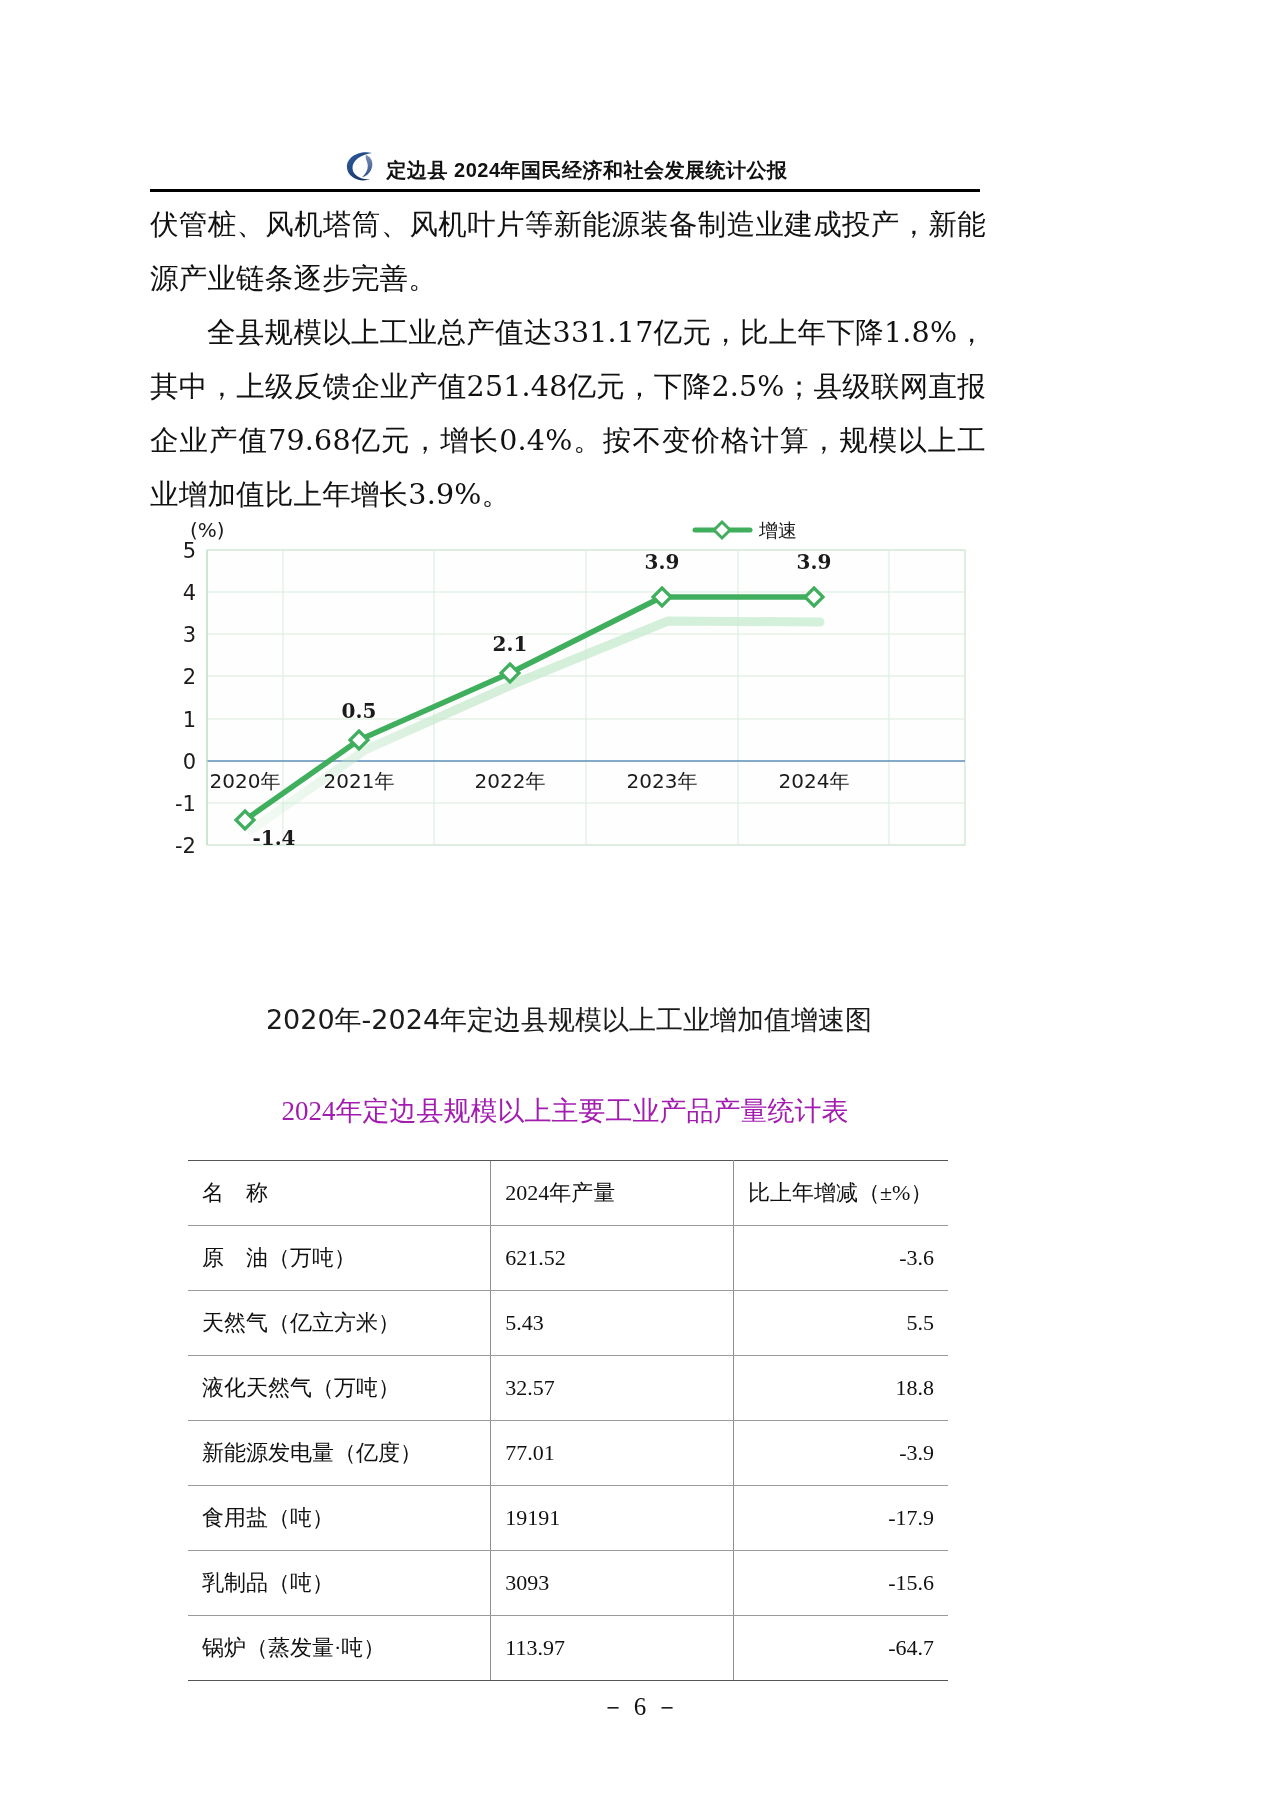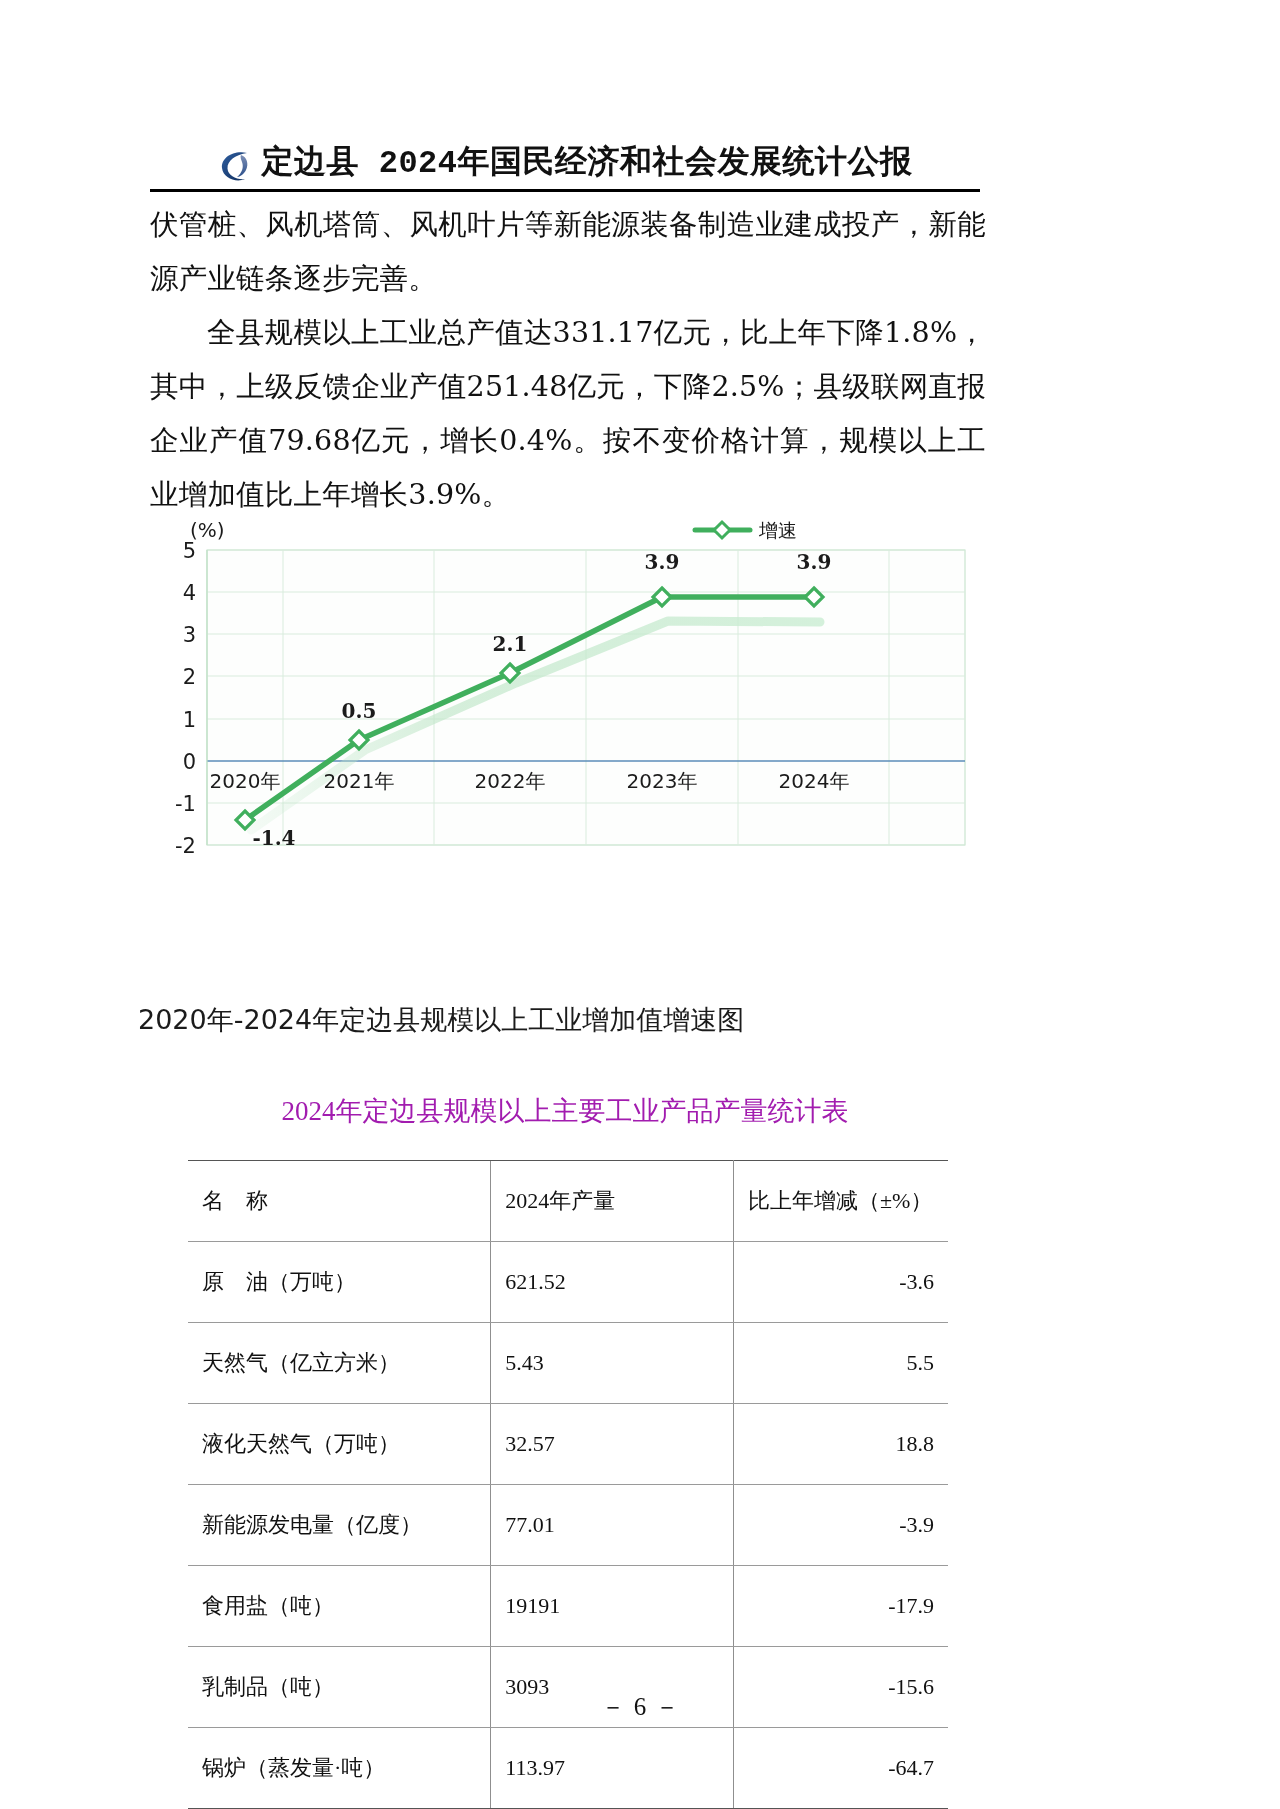--- a/index.html
+++ b/index.html
@@ -39,22 +39,22 @@
   }
   .logo {
     width: 40px;
     height: 40px;
     margin-right: 4px;
     flex: 0 0 auto;
     position: relative;
     top: 2px;
   }
   .header-title {
-    font-family: Liberation Mono, monospace;
-    font-size: 32px;
+    font-family: Liberation Sans, sans-serif;
+    font-size: 20px;
     font-weight: bold;
     letter-spacing: 0.5px;
     white-space: nowrap;
     color: #111;
   }
   .header-rule {
     position: absolute;
     left: 0;
     bottom: 0;
     width: 830px;
@@ -88,24 +88,24 @@
     position: absolute;
     left: 150px;
     top: 515px;
     width: 830px;
     height: 360px;
   }
   .chart-svg { display: block; }
 
   .chart-caption {
     position: absolute;
-    left: 138px;
+    left: 154px;
     top: 1002px;
     width: 830px;
-    text-align: left;
+    text-align: center;
     font-family: "DejaVu Sans", "Liberation Sans", sans-serif;
     font-size: 27px;
     color: #1b1b1b;
     letter-spacing: 0px;
   }
 
   
   .table-title {
     position: absolute;
     left: 150px;
@@ -122,21 +122,21 @@
     top: 1160px;
     width: 760px;
     border-collapse: collapse;
     font-family: "Liberation Serif", "DejaVu Serif", serif;
     font-size: 22px;
     color: #111;
   }
   table.prod-table th,
   table.prod-table td {
     height: 48px;
-    padding: 16px 14px;
+    padding: 8px 14px;
     border-bottom: 1.2px solid #9a9a9a;
     vertical-align: middle;
   }
   table.prod-table thead th {
     border-top: 1.6px solid #555;
     border-bottom: 1.2px solid #9a9a9a;
     font-weight: normal;
     text-align: center;
   }
   table.prod-table tbody tr:last-child td {

